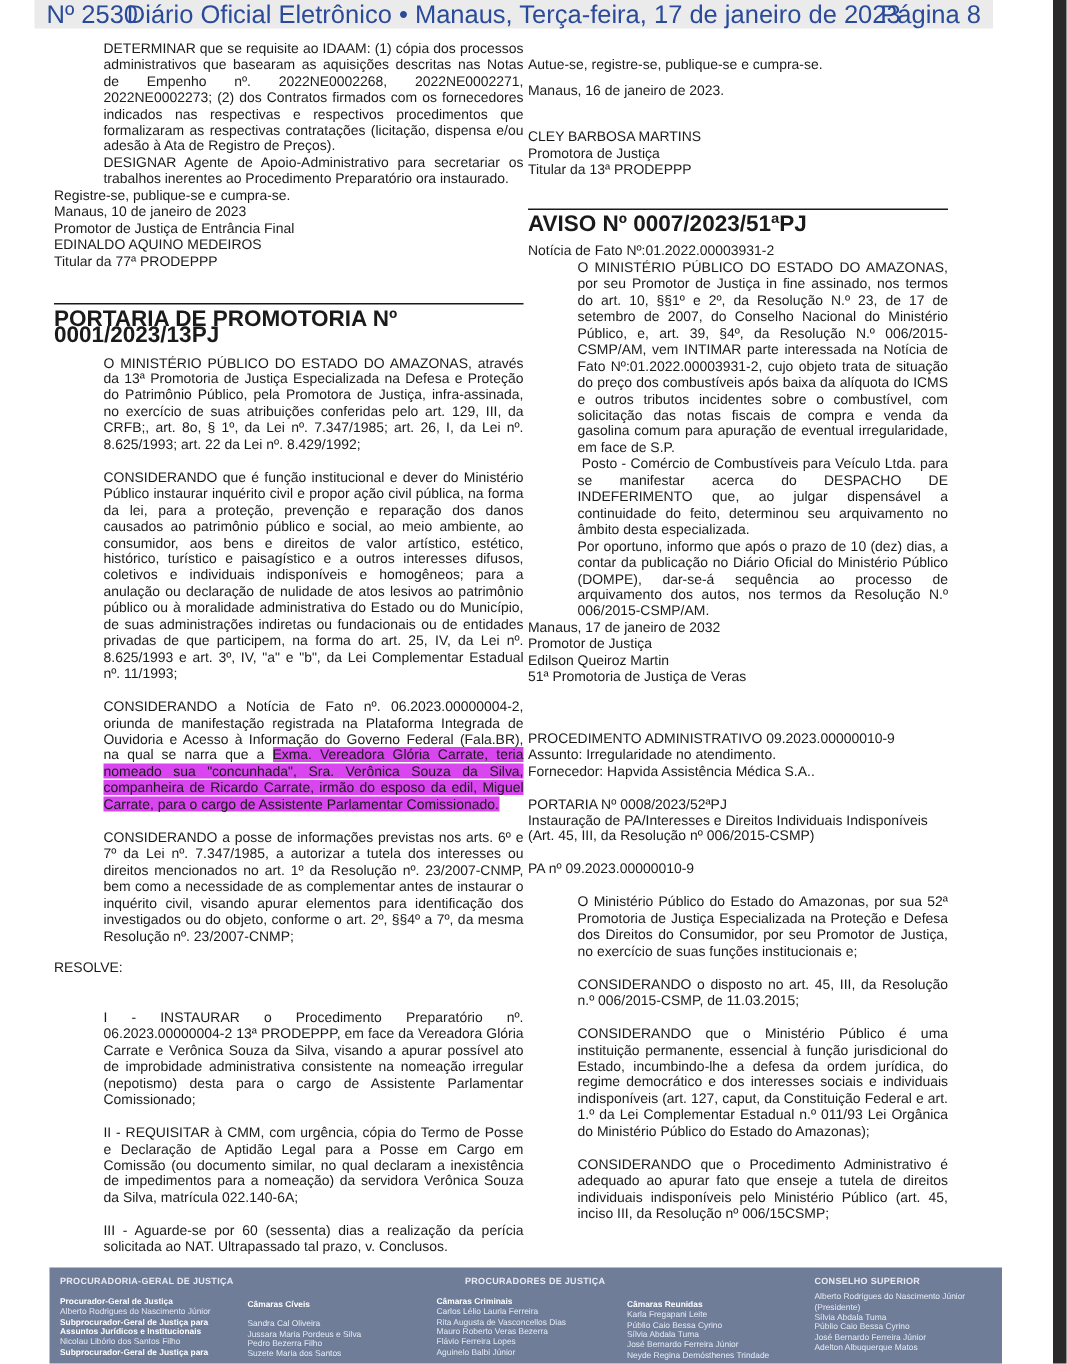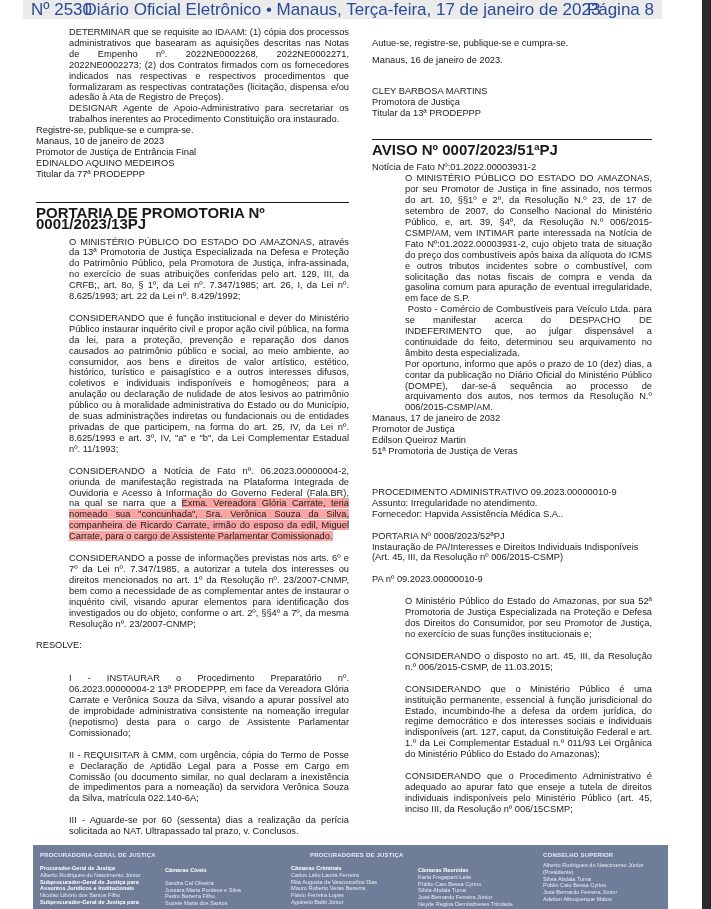--- a/index.html
+++ b/index.html
@@ -19,31 +19,31 @@
     display: flex; align-items: center; justify-content: space-between;
     padding: 0 8px; box-sizing: border-box;
     font-size: 17px; color: #2a4a9a;
   }
   .header-bar .center { position: absolute; left: 0; right: 0; text-align: center; pointer-events: none; }
   .col {
     position: absolute; top: 27px;
     font-size: 9.3px; line-height: 10.9px;
   }
   .col-left { left: 36px; width: 313px; }
-  .col-right { left: 372px; width: 280px; }
+  .col-right { left: 352px; width: 280px; }
   p { margin: 0; }
   .just { text-align: justify; margin-left: 33px; }
   .gap { height: 11px; }
   .gap-sm { height: 6px; }
   .section-title {
     border-top: 1.5px solid #1a1a1a;
     font-weight: bold; font-size: 15px;
     padding-top: 5px; padding-bottom: 7px;
   }
-  .hl { background: #fca5a5; }
+  .hl { background: #d946ef; }
   .footer {
     position: absolute; left: 33px; top: 845px; width: 635px; height: 64px;
     background: #6f7d99; color: #e8ecf5;
     font-size: 5.6px; line-height: 6.8px;
   }
   .footer .ft-head { position: absolute; top: 7px; font-weight: bold; font-size: 6px; letter-spacing: 0.2px; }
   .footer .fcol { position: absolute; top: 20px; }
   .footer b { font-weight: bold; color: #ffffff; }
 </style>
 </head>
@@ -52,21 +52,21 @@
 <div class="right-edge"></div>
 
 <div class="header-bar">
   <span>Nº 2530</span>
   <span class="center">Diário Oficial Eletrônico • Manaus, Terça-feira, 17 de janeiro de 2023</span>
   <span>Página 8</span>
 </div>
 
 <div class="col col-left">
   <p class="just">DETERMINAR que se requisite ao IDAAM: (1) cópia dos processos administrativos que basearam as aquisições descritas nas Notas de Empenho nº. 2022NE0002268, 2022NE0002271, 2022NE0002273; (2) dos Contratos firmados com os fornecedores indicados nas respectivas e respectivos procedimentos que formalizaram as respectivas contratações (licitação, dispensa e/ou adesão à Ata de Registro de Preços).</p>
-  <p class="just">DESIGNAR Agente de Apoio-Administrativo para secretariar os trabalhos inerentes ao Procedimento Constituição ora instaurado.</p>
+  <p class="just">DESIGNAR Agente de Apoio-Administrativo para secretariar os trabalhos inerentes ao Procedimento Preparatório ora instaurado.</p>
   <p>Registre-se, publique-se e cumpra-se.</p>
   <p>Manaus, 10 de janeiro de 2023</p>
   <p>Promotor de Justiça de Entrância Final</p>
   <p>EDINALDO AQUINO MEDEIROS</p>
   <p>Titular da 77ª PRODEPPP</p>
   <div style="height:22px"></div>
   <div class="section-title">PORTARIA DE PROMOTORIA Nº 0001/2023/13PJ</div>
   <p class="just">O MINISTÉRIO PÚBLICO DO ESTADO DO AMAZONAS, através da 13ª Promotoria de Justiça Especializada na Defesa e Proteção do Patrimônio Público, pela Promotora de Justiça, infra-assinada, no exercício de suas atribuições conferidas pelo art. 129, III, da CRFB;, art. 8o, § 1º, da Lei nº. 7.347/1985; art. 26, I, da Lei nº. 8.625/1993; art. 22 da Lei nº. 8.429/1992;</p>
   <div class="gap"></div>
   <p class="just">CONSIDERANDO que é função institucional e dever do Ministério Público instaurar inquérito civil e propor ação civil pública, na forma da lei, para a proteção, prevenção e reparação dos danos causados ao patrimônio público e social, ao meio ambiente, ao consumidor, aos bens e direitos de valor artístico, estético, histórico, turístico e paisagístico e a outros interesses difusos, coletivos e individuais indisponíveis e homogêneos; para a anulação ou declaração de nulidade de atos lesivos ao patrimônio público ou à moralidade administrativa do Estado ou do Município, de suas administrações indiretas ou fundacionais ou de entidades privadas de que participem, na forma do art. 25, IV, da Lei nº. 8.625/1993 e art. 3º, IV, "a" e "b", da Lei Complementar Estadual nº. 11/1993;</p>

